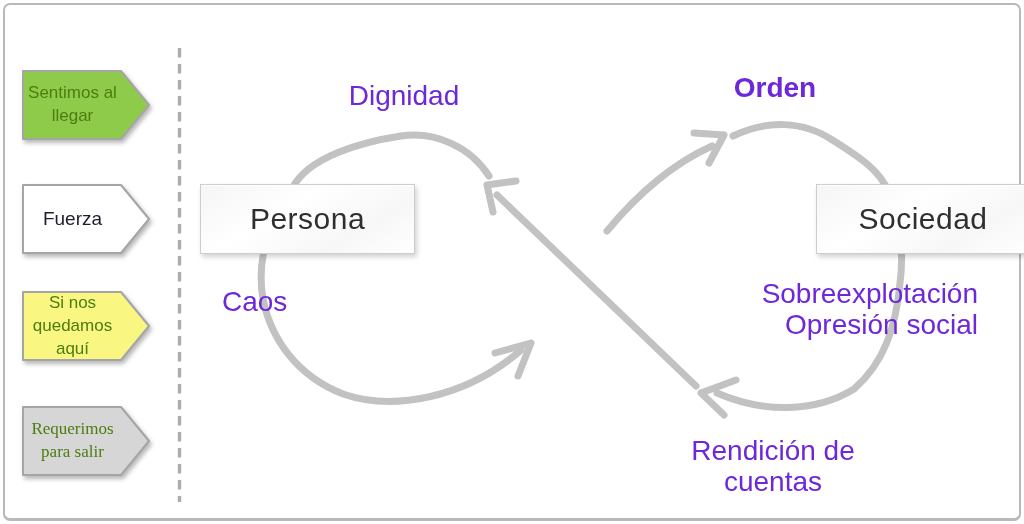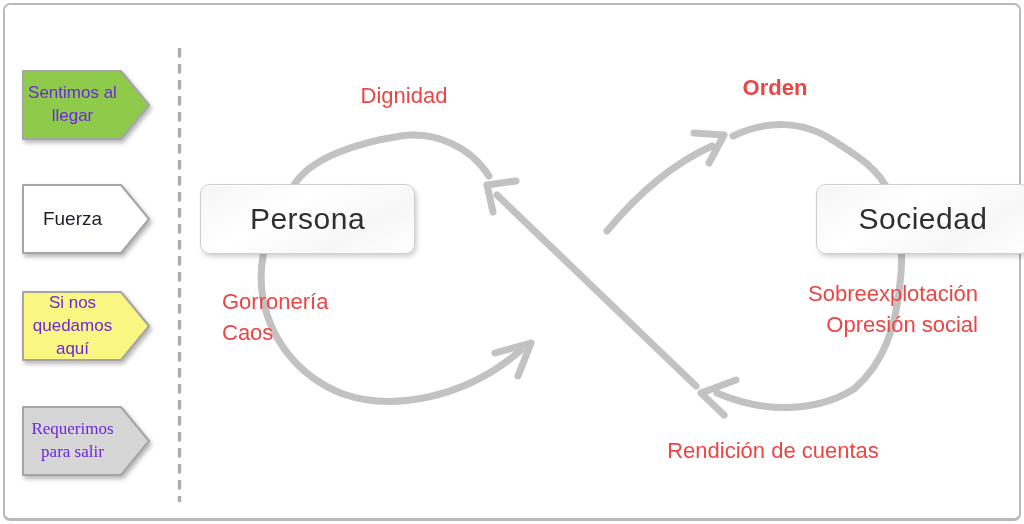--- a/index.html
+++ b/index.html
@@ -8,42 +8,42 @@
     font-family:"Liberation Sans","DejaVu Sans",sans-serif;overflow:hidden;
   }
   .frame{
     position:absolute;inset:3px;border:2px solid #b9b9b9;border-bottom-width:3px;
     border-radius:7px;pointer-events:none;z-index:0;
   }
   .main-svg{position:absolute;left:0;top:0;z-index:1;}
   .node{
     position:absolute;z-index:2;display:flex;align-items:center;justify-content:center;
     background:linear-gradient(150deg,#f5f5f5 0%,#ffffff 38%,#f7f7f7 72%,#ffffff 100%);
-    border:1.5px solid #cdcdcd;border-radius:10px;
+    border:1.5px solid #cdcdcd;border-radius:0;
     box-shadow:2px 3px 5px rgba(0,0,0,0.18), inset 0 1px 1px #ffffff;
     font-size:30px;color:#2f2f2f;letter-spacing:0.5px;
   }
   .node-persona{left:200px;top:184px;width:213px;height:68px;}
   .node-sociedad{left:774px;top:184px;width:212px;height:68px;margin-left:42px;}
-  .lbl{position:absolute;z-index:2;font-size:22px;color:#ef4444;line-height:31px;}
+  .lbl{position:absolute;z-index:2;font-size:28px;color:#6d28d9;line-height:31px;}
   .center{text-align:center;}
   .rightalign{text-align:right;}
   .lbl-dignidad{left:324px;top:80px;width:160px;}
   .lbl-orden{left:695px;top:72px;width:160px;font-weight:bold;}
   .lbl-leftside{left:222px;top:286px;width:220px;}
   .lbl-rightside{left:738px;top:278px;width:240px;}
   .lbl-corresp{left:284px;top:435px;width:240px;}
   .lbl-rendicion{left:653px;top:435px;width:240px;}
   .stage-arrow{position:absolute;left:21px;width:132px;height:74px;z-index:2;}
   .stage-arrow svg{filter:drop-shadow(2px 3px 2px rgba(0,0,0,0.28));}
   .arrow-poly{stroke:#a5a5a5;stroke-width:2;stroke-linejoin:round;}
   .stage-label{
     position:absolute;left:0;top:2px;width:103px;height:68px;
     display:flex;align-items:center;justify-content:center;text-align:center;
-    font-size:17px;line-height:23px;color:#6d28d9;padding:0 2px;box-sizing:border-box;
+    font-size:17px;line-height:23px;color:#4d7c0f;padding:0 2px;box-sizing:border-box;
   }
   .stage-label.bold{font-weight:normal;font-size:19px;color:#1e1e2a;}
   .sa-1{top:68px;} .sa-2{top:182px;} .sa-3{top:289px;} .sa-4{top:404px;font-family:Liberation Serif, serif;}
 </style>
 </head>
 <body>
 
 <div class="canvas">
   <div class="frame"></div>
 
@@ -89,21 +89,20 @@
   <div class="node node-persona">
     <span>Persona</span>
   </div>
   <div class="node node-sociedad">
     <span>Sociedad</span>
   </div>
 
   <div class="lbl center lbl-dignidad">Dignidad</div>
   <div class="lbl center lbl-orden">Orden</div>
   <div class="lbl lbl-leftside">
-    <span style="display:block">Gorronería</span>
     <span style="display:block">Caos</span>
   </div>
   <div class="lbl rightalign lbl-rightside">
     <span style="display:block">Sobreexplotación</span>
     <span style="display:block">Opresión social</span>
   </div>
   <div class="lbl center lbl-rendicion">Rendición de cuentas</div>
 </div>
 
 </body></html>

